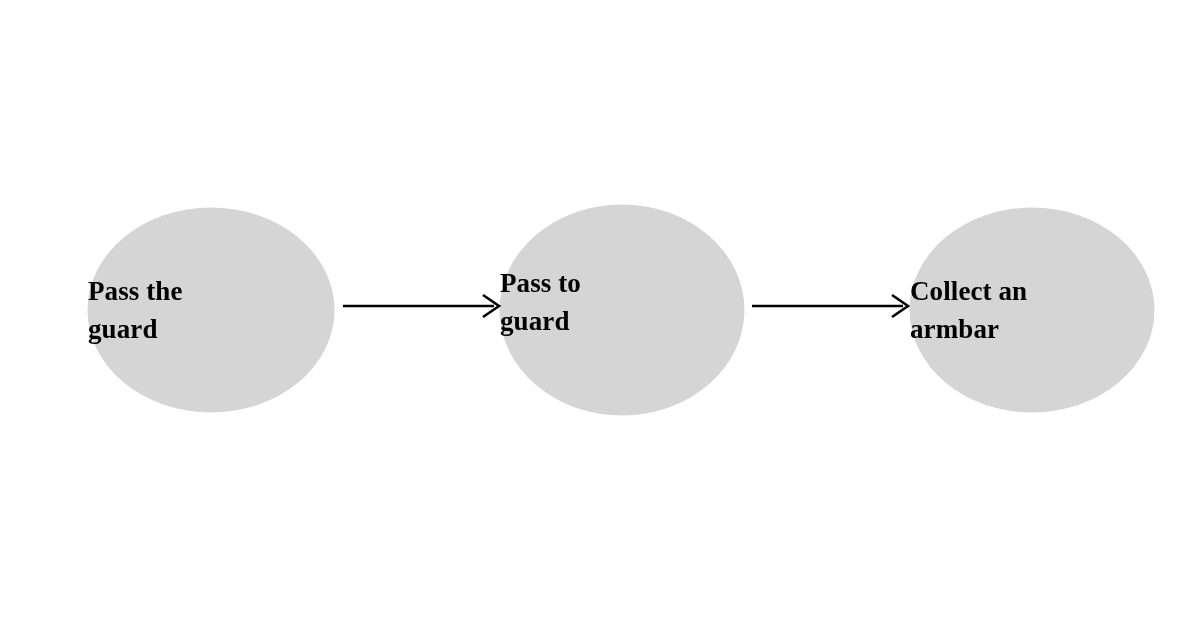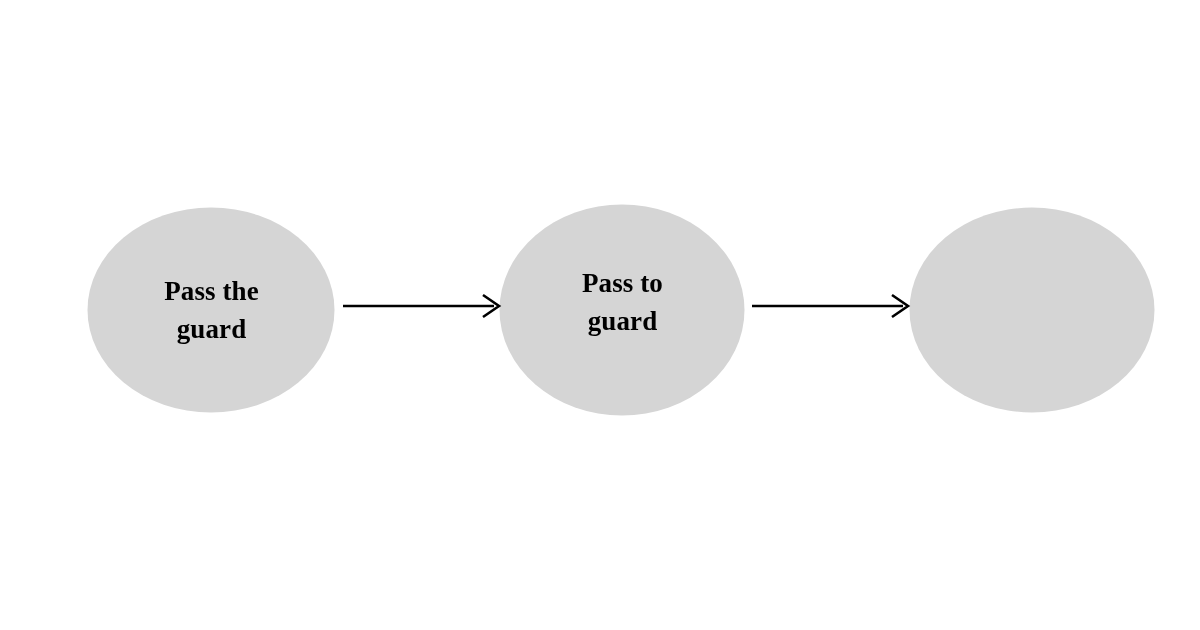--- a/index.html
+++ b/index.html
@@ -21,21 +21,20 @@
   }
   .graph-svg {
     position: absolute;
     top: 0;
     left: 0;
     width: 1200px;
     height: 630px;
   }
   .node-label {
     position: absolute;
-    text-align: center;
     color: #000000;
     font-family: "Liberation Serif", "DejaVu Serif", serif;
     font-weight: bold;
     font-size: 27px;
     line-height: 38px;
     letter-spacing: 0.1px;
     white-space: pre-line;
     pointer-events: none;
   }
   
@@ -78,14 +77,16 @@
       <polyline points="892,295 908,306 892,317" fill="none" stroke="#000000" stroke-width="2.6" stroke-linecap="butt" stroke-linejoin="miter"></polyline>
     </g>
   </svg>
 
   <div id="node-1-label" class="node-label">Pass the
 guard</div>
 
   <div id="node-2-label" class="node-label">Pass to
 guard</div>
 
+  <div id="node-3-label" class="node-label">Collect an
+armbar</div>
 
 </div>
 
 </body></html>

